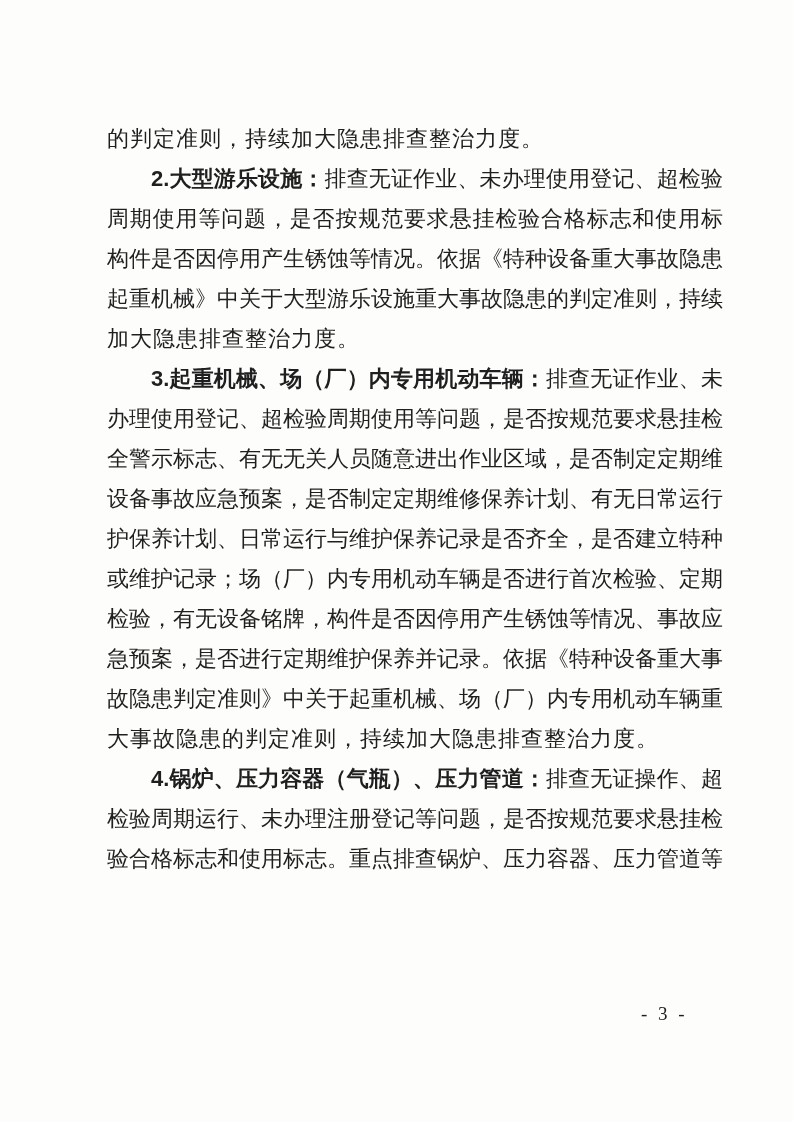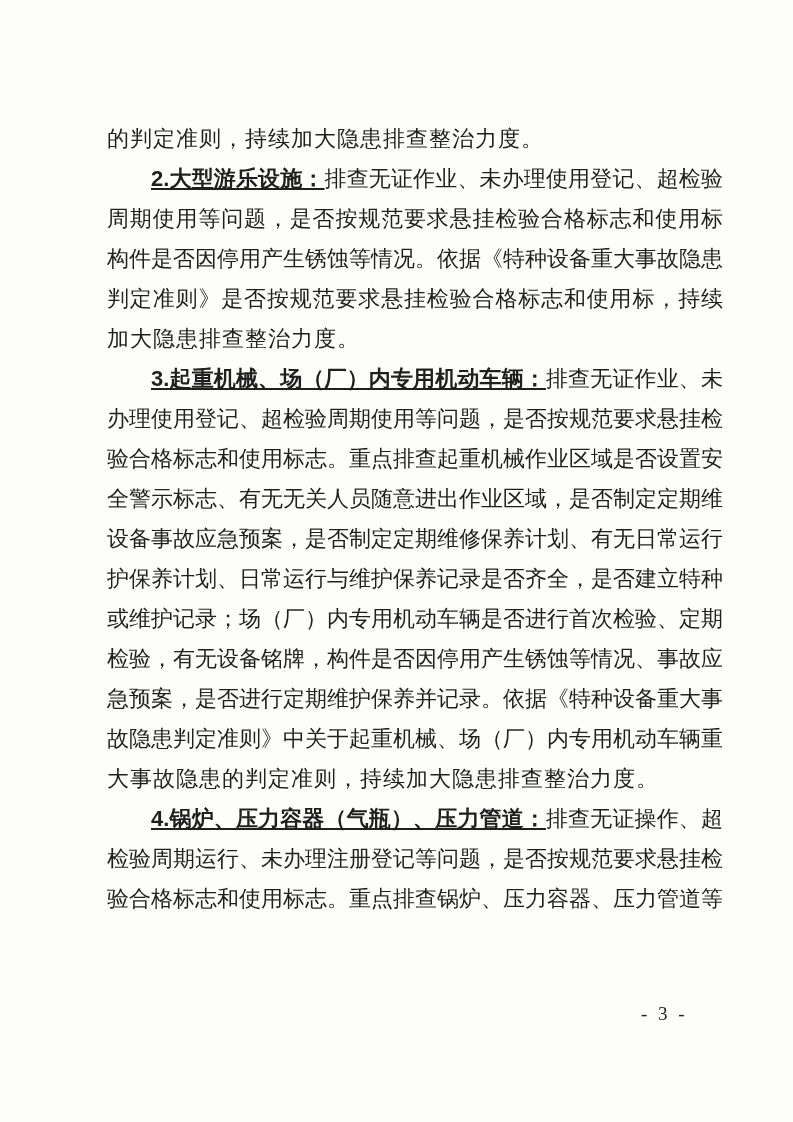--- a/index.html
+++ b/index.html
@@ -30,45 +30,43 @@
     white-space: normal;
     text-align: justify;
     text-align-last: justify;
     text-justify: inter-character;
     overflow: hidden;
   }
   .tline.indent { padding-left: 44px; }
   .tline b {
     font-weight: 700;
     font-family: "Liberation Sans", "DejaVu Sans", sans-serif;
-    text-decoration: underline;
   }
   .pagenum {
     position: absolute;
     left: 641px; top: 1002px;
     font-size: 19px;
     line-height: 24px;
     letter-spacing: 3px;
     font-family: "Liberation Serif", "DejaVu Serif", serif;
   }
 </style>
 </head>
 <body>
 
 <div class="page" style="background: rgb(253, 253, 252); color: rgb(31, 31, 31);">
   <div class="textblock" id="textblock">
       <div class="tline">的判定准则，持续加大隐患排查整治力度。</div>
       <div class="tline justify indent"><b>2.大型游乐设施：</b>排查无证作业、未办理使用登记、超检验</div>
       <div class="tline justify">周期使用等问题，是否按规范要求悬挂检验合格标志和使用标</div>
       <div class="tline justify">构件是否因停用产生锈蚀等情况。依据《特种设备重大事故隐患</div>
-      <div class="tline justify">判定准则》是否按规范要求悬挂检验合格标志和使用标，持续</div>
+      <div class="tline justify">起重机械》中关于大型游乐设施重大事故隐患的判定准则，持续</div>
       <div class="tline">加大隐患排查整治力度。</div>
       <div class="tline justify indent"><b>3.起重机械、场（厂）内专用机动车辆：</b>排查无证作业、未</div>
       <div class="tline justify">办理使用登记、超检验周期使用等问题，是否按规范要求悬挂检</div>
-      <div class="tline justify">验合格标志和使用标志。重点排查起重机械作业区域是否设置安</div>
       <div class="tline justify">全警示标志、有无无关人员随意进出作业区域，是否制定定期维</div>
       <div class="tline justify">设备事故应急预案，是否制定定期维修保养计划、有无日常运行</div>
       <div class="tline justify">护保养计划、日常运行与维护保养记录是否齐全，是否建立特种</div>
       <div class="tline justify">或维护记录；场（厂）内专用机动车辆是否进行首次检验、定期</div>
       <div class="tline justify">检验，有无设备铭牌，构件是否因停用产生锈蚀等情况、事故应</div>
       <div class="tline justify">急预案，是否进行定期维护保养并记录。依据《特种设备重大事</div>
       <div class="tline justify">故隐患判定准则》中关于起重机械、场（厂）内专用机动车辆重</div>
       <div class="tline">大事故隐患的判定准则，持续加大隐患排查整治力度。</div>
       <div class="tline justify indent"><b>4.锅炉、压力容器（气瓶）、压力管道：</b>排查无证操作、超</div>
       <div class="tline justify">检验周期运行、未办理注册登记等问题，是否按规范要求悬挂检</div>

